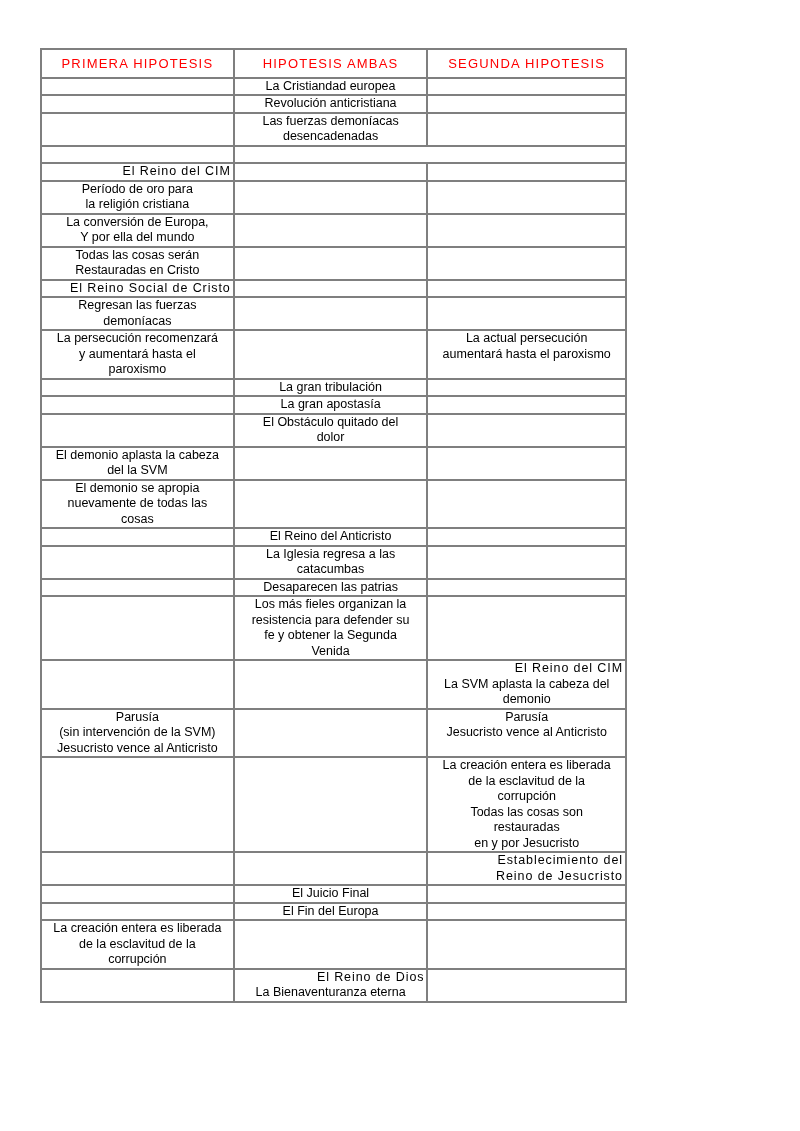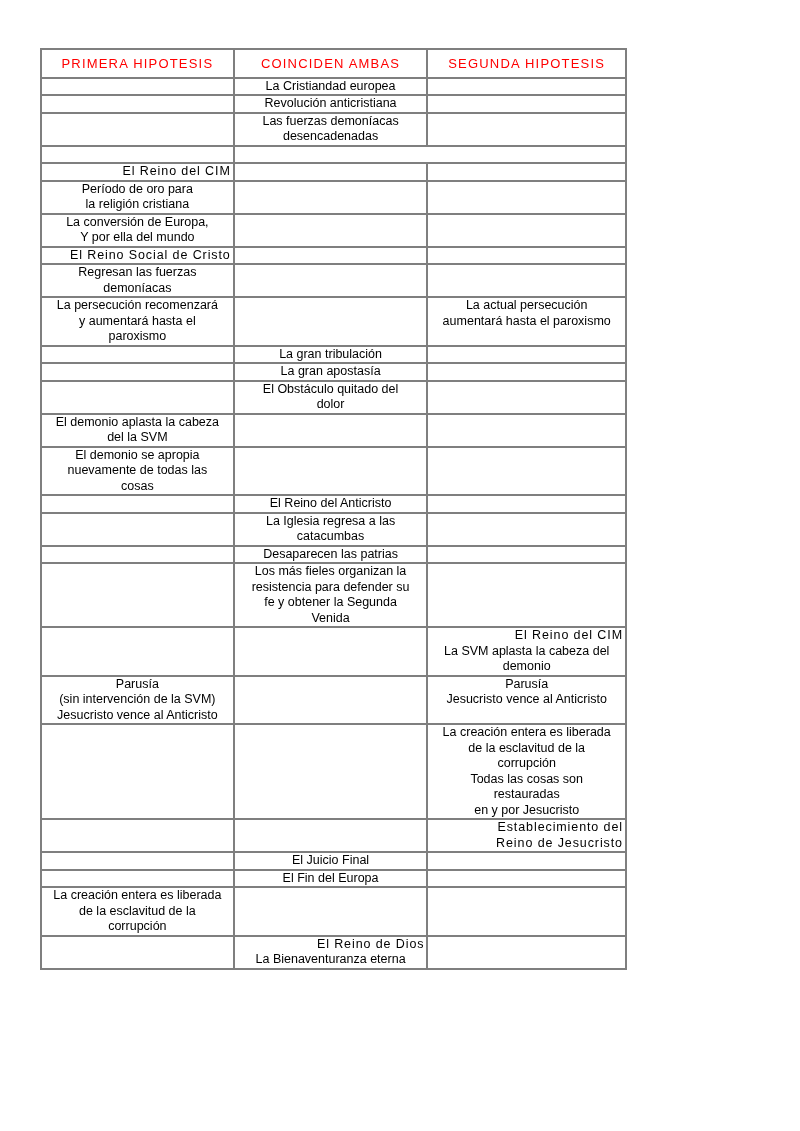--- a/index.html
+++ b/index.html
@@ -61,21 +61,21 @@
     text-align: right;
   }
 </style>
 </head>
 <body>
 
 <div class="page">
   <div class="tbl" id="comparison-table">
       <div class="row header">
         <div class="cell">PRIMERA HIPOTESIS</div>
-        <div class="cell">COINCIDEN AMBAS</div>
+        <div class="cell">HIPOTESIS AMBAS</div>
         <div class="cell">SEGUNDA HIPOTESIS</div>
       </div>
       <div class="row">
         <div class="cell"></div>
         <div class="cell">
           <div class="line">La Cristiandad europea</div>
         </div>
         <div class="cell"></div>
       </div>
       <div class="row">
@@ -109,20 +109,28 @@
           <div class="line">Período de oro para</div>
           <div class="line">la religión cristiana</div>
         </div>
         <div class="cell"></div>
         <div class="cell"></div>
       </div>
       <div class="row">
         <div class="cell">
           <div class="line">La conversión de Europa,</div>
           <div class="line">Y por ella del mundo</div>
+        </div>
+        <div class="cell"></div>
+        <div class="cell"></div>
+      </div>
+      <div class="row">
+        <div class="cell">
+          <div class="line">Todas las cosas serán</div>
+          <div class="line">Restauradas en Cristo</div>
         </div>
         <div class="cell"></div>
         <div class="cell"></div>
       </div>
       <div class="row">
         <div class="cell">
           <div class="line sp">El Reino Social de Cristo</div>
         </div>
         <div class="cell"></div>
         <div class="cell"></div>

